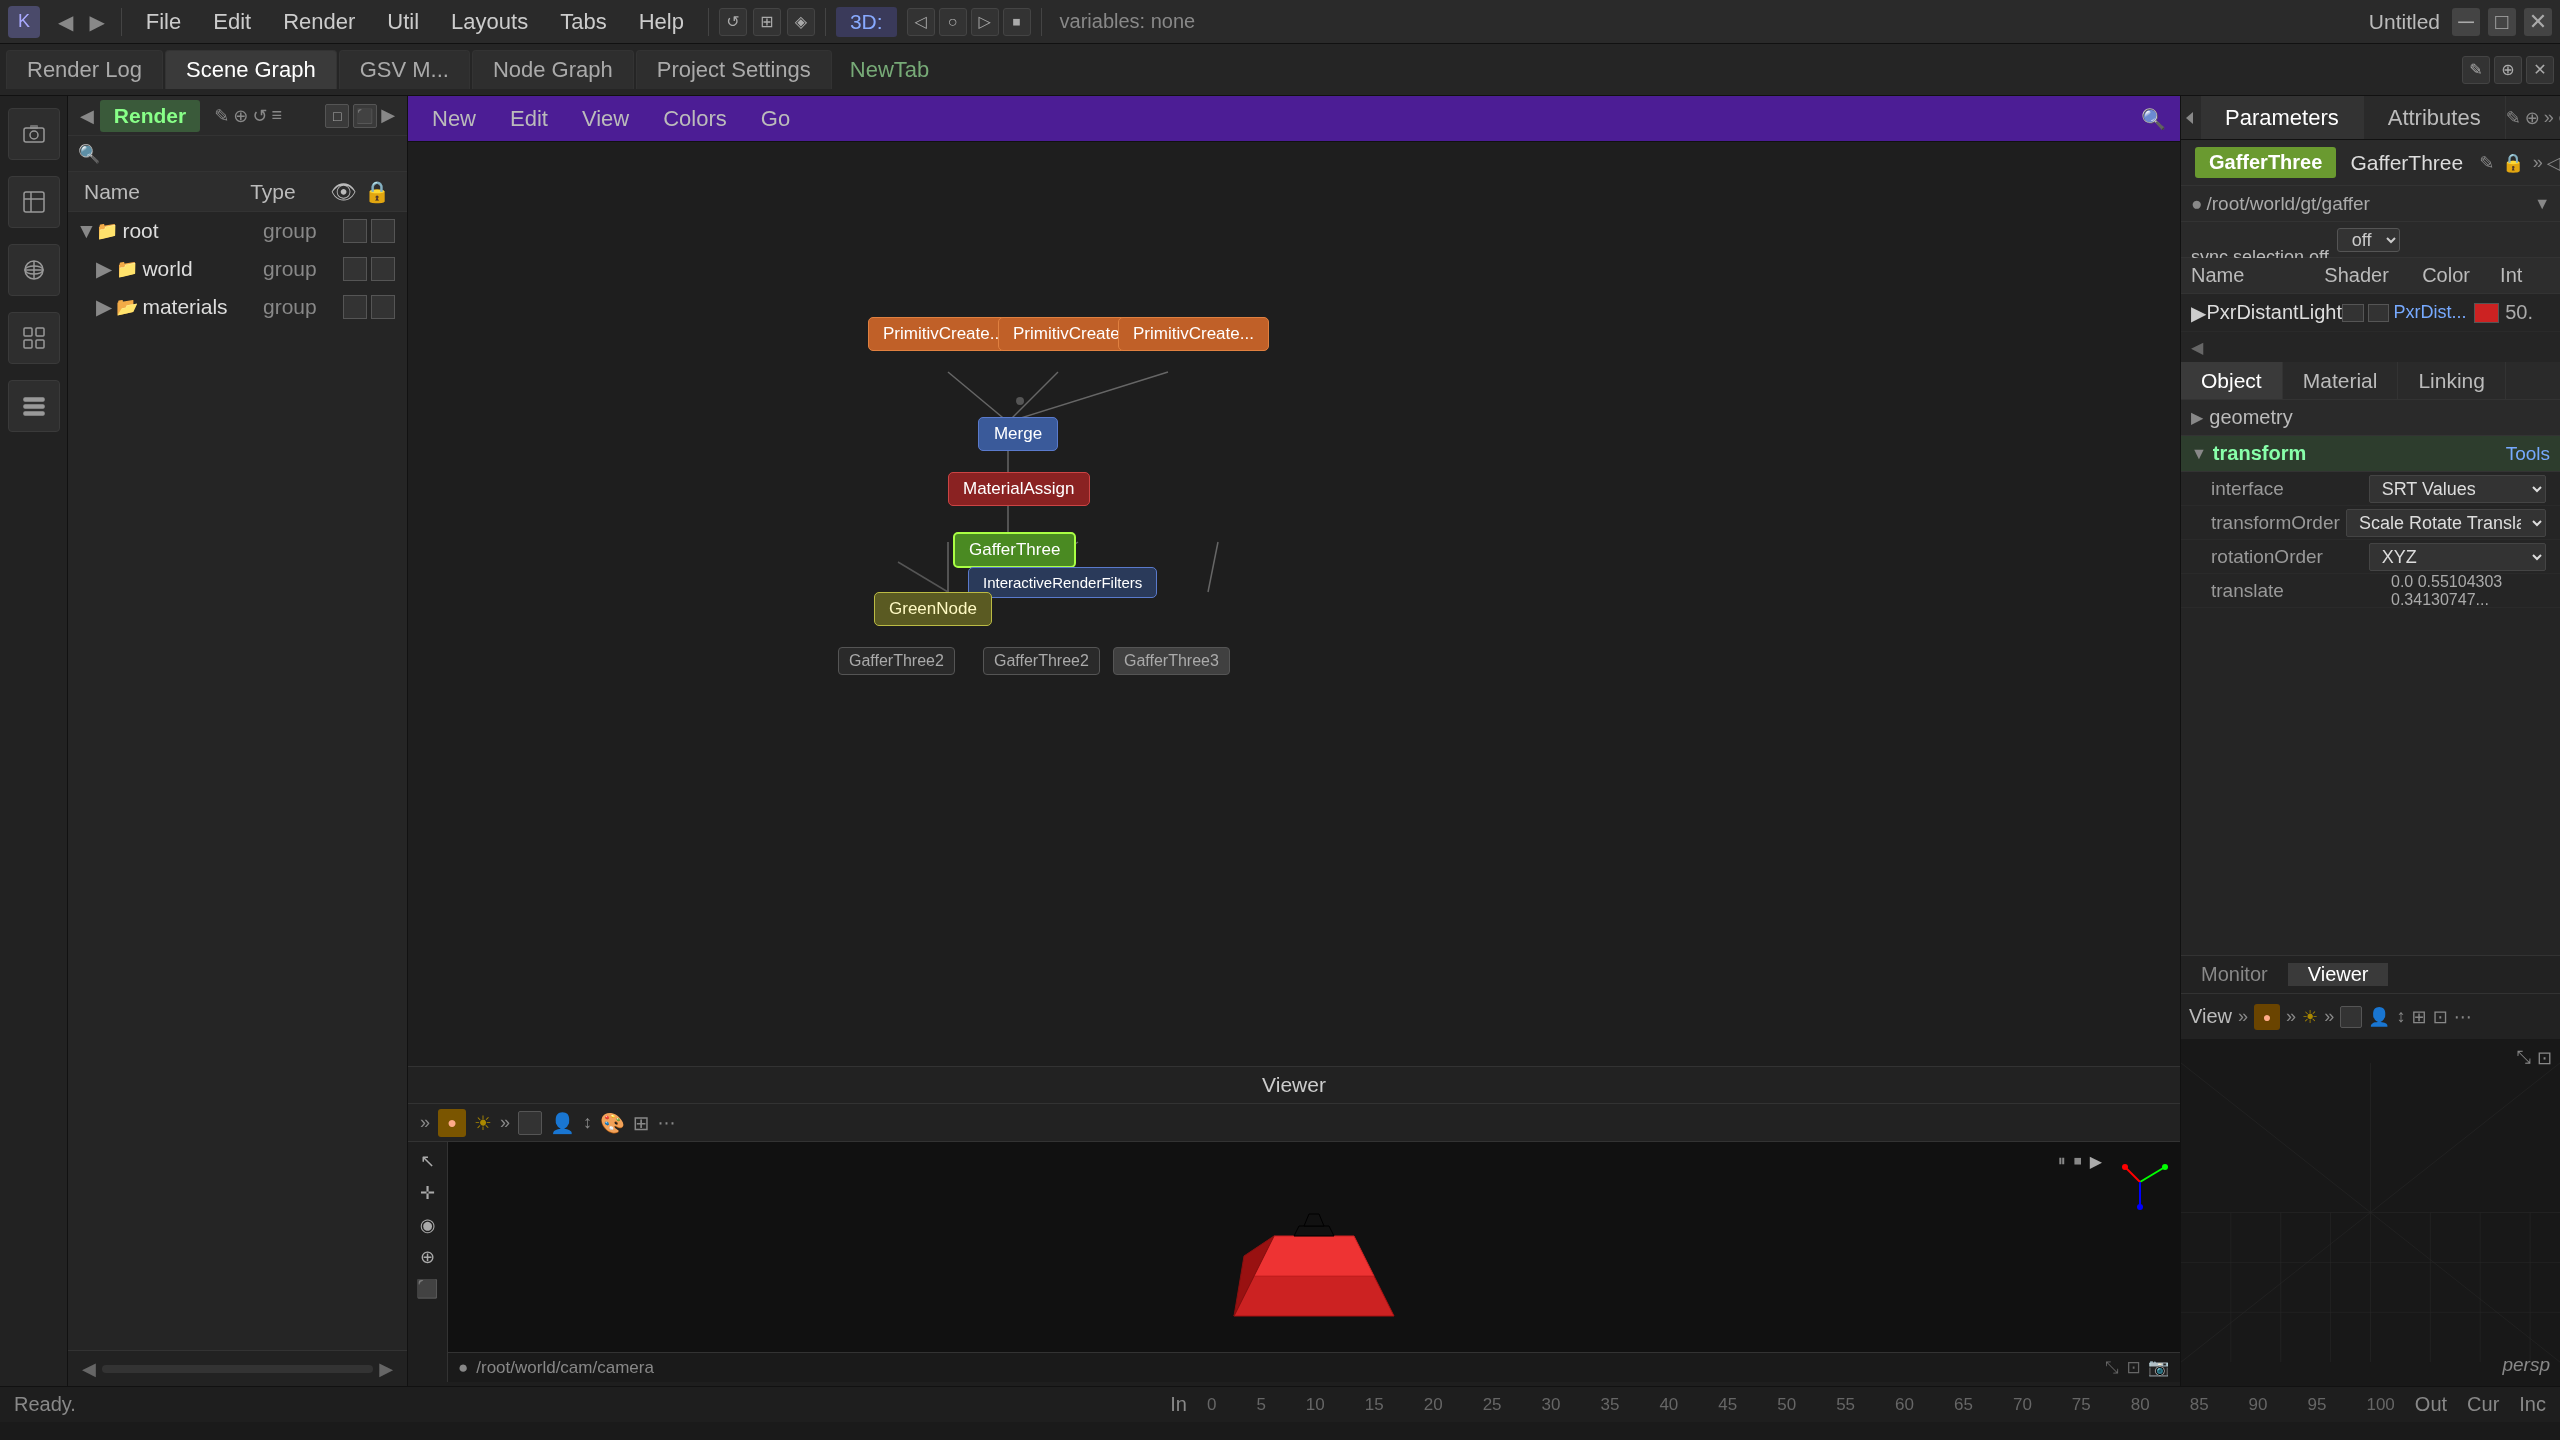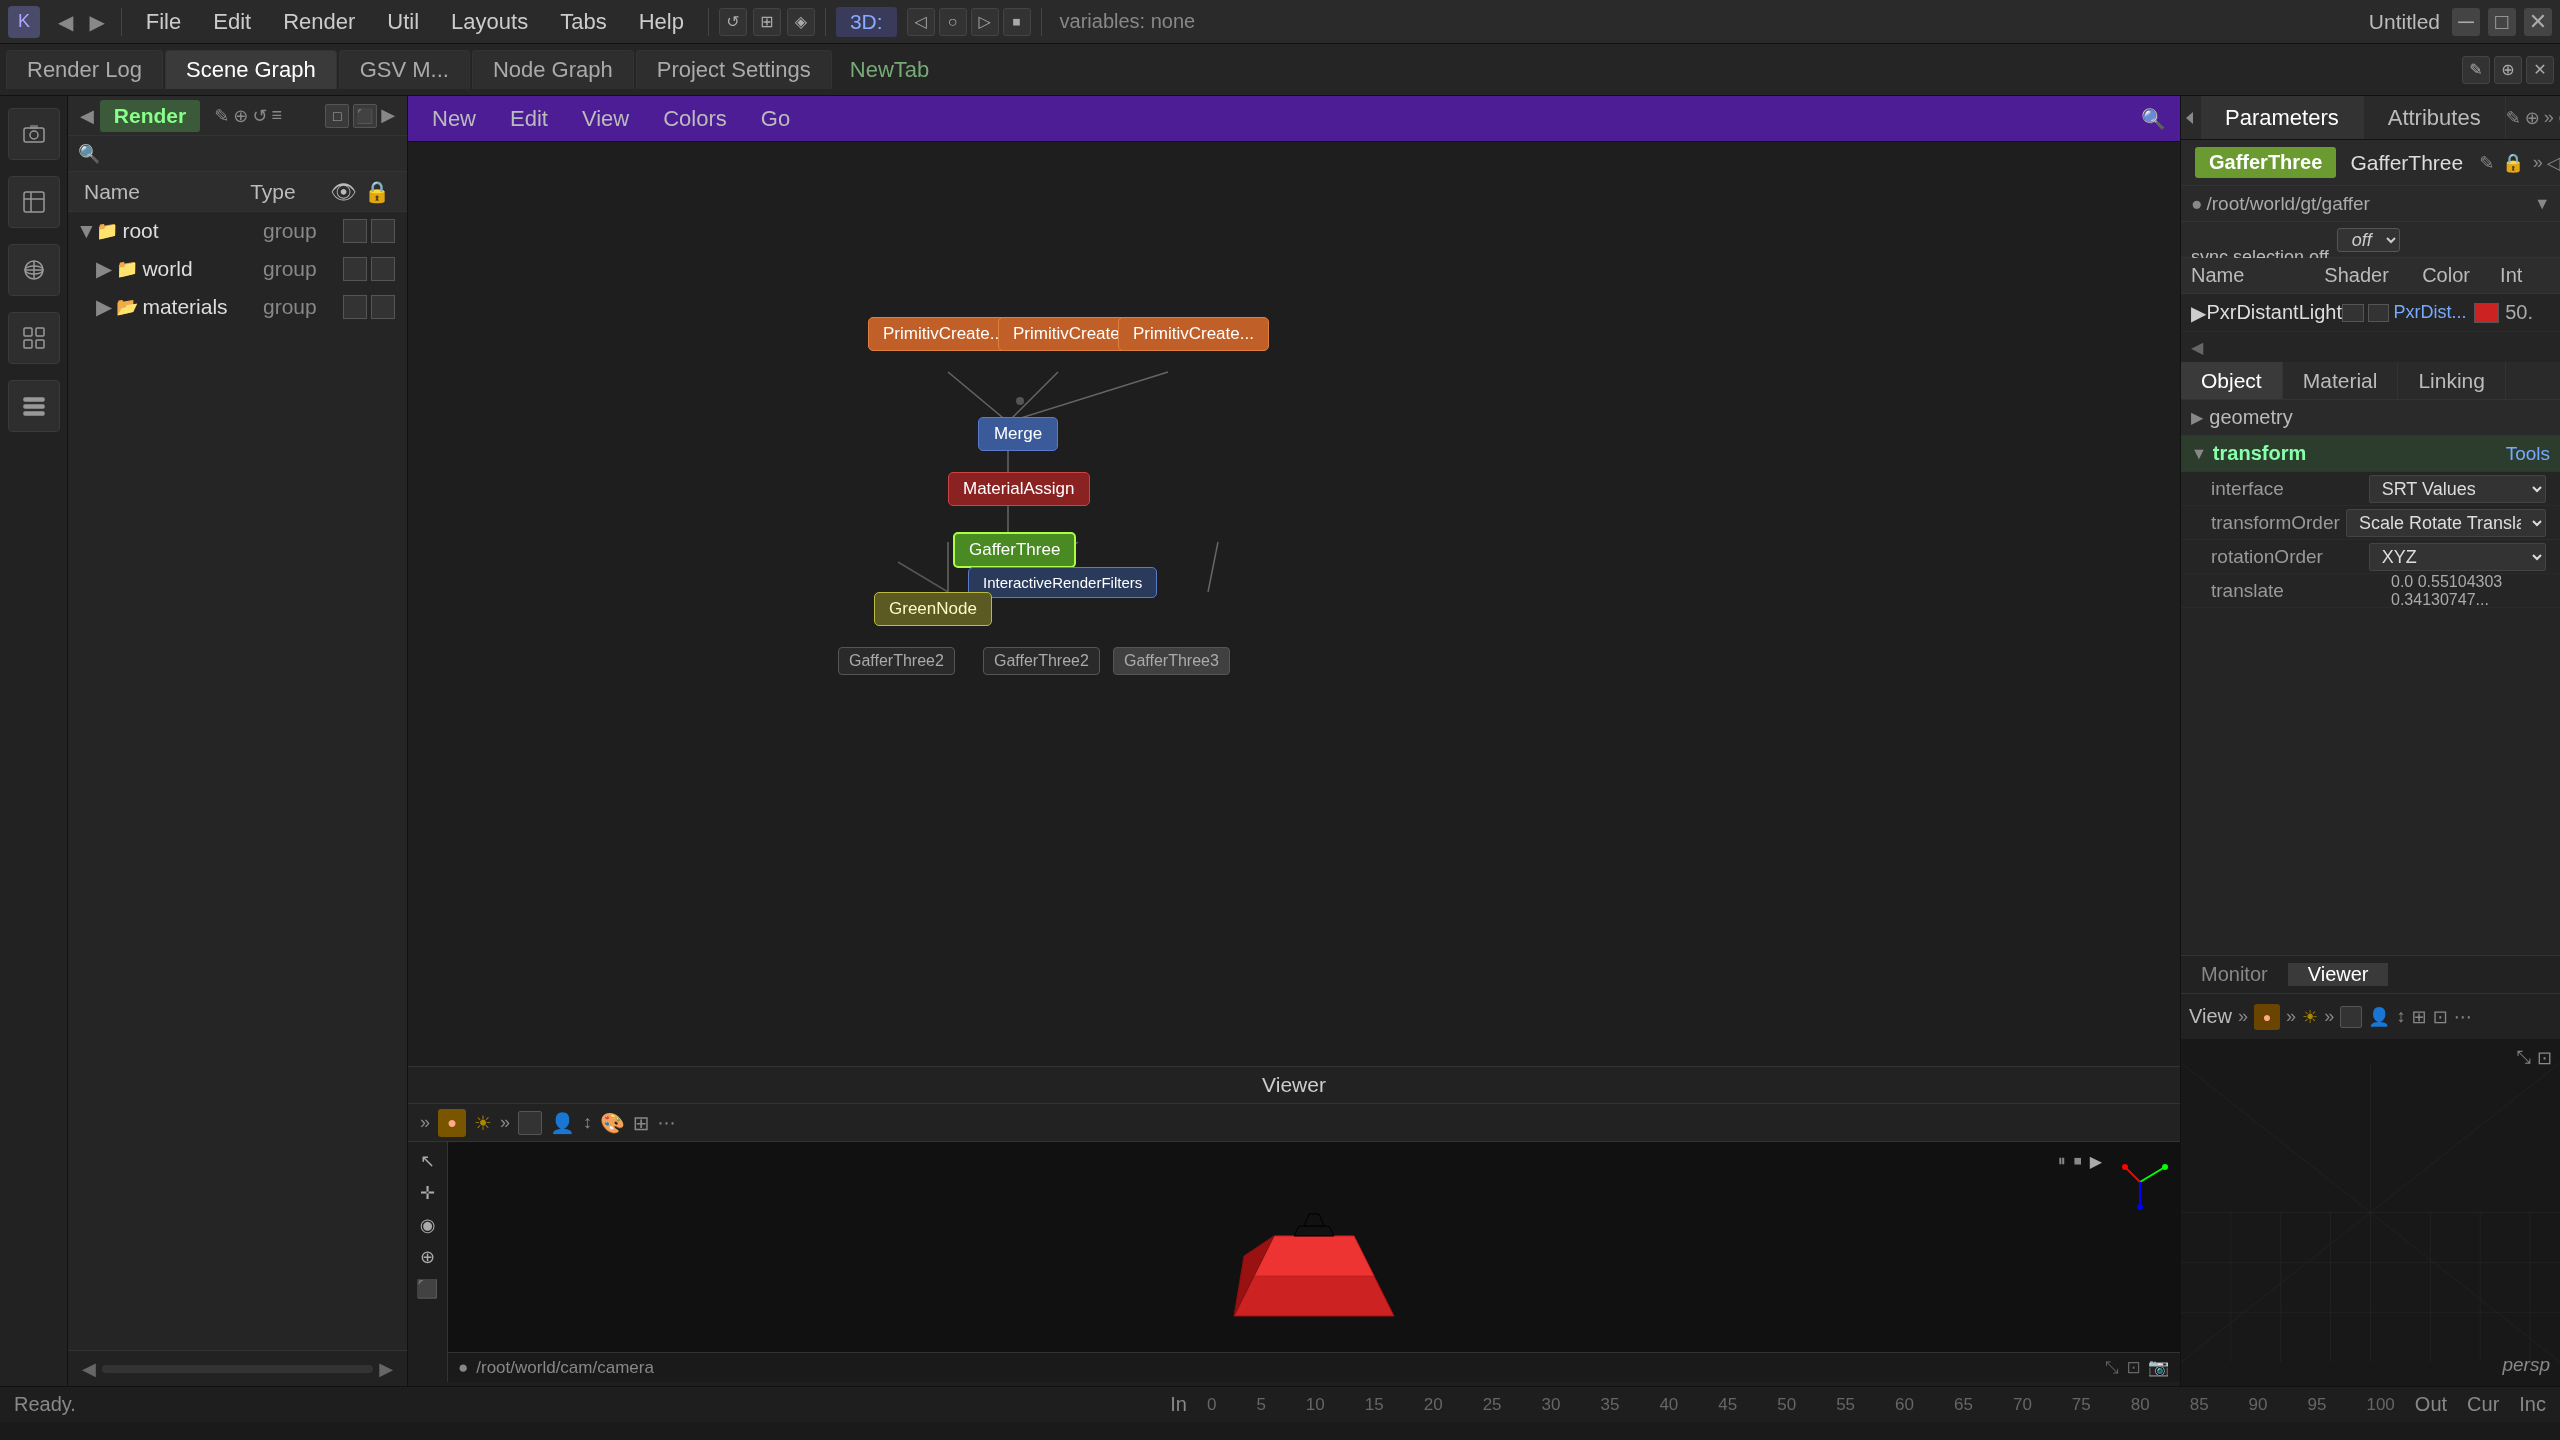--- a/index.html
+++ b/index.html
@@ -253,21 +253,20 @@
       gap: 8px;
     }
     .sync-dropdown {
       background: #333;
       border: 1px solid #555;
       color: #ccc;
       padding: 0 10px;
       border-radius: 3px;
       font-size: 18px;
       cursor: pointer;
-      font-style: italic;
     }
 
     
     .params-cols {
       display: flex;
       align-items: center;
       height: 36px;
       background: #2d2d2d;
       padding: 0 10px;
       border-bottom: 1px solid #333;

